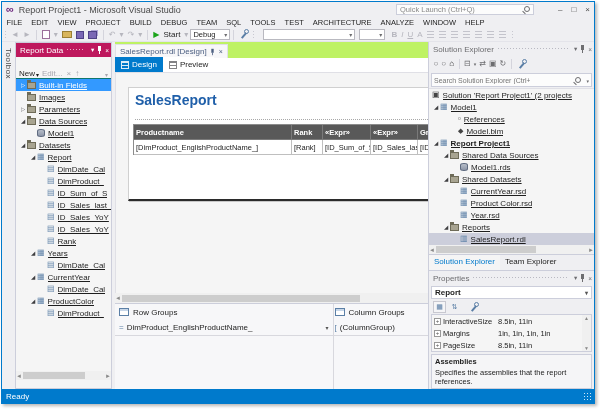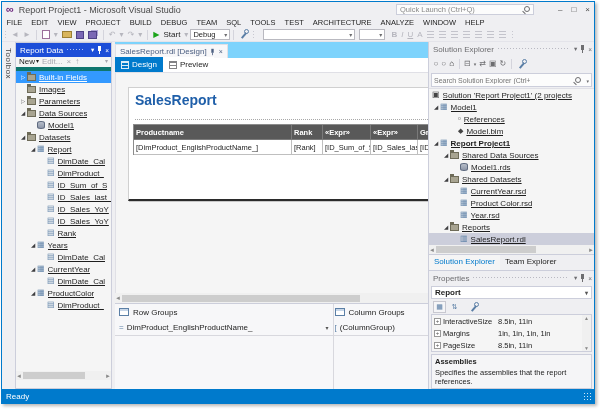--- a/index.html
+++ b/index.html
@@ -43,29 +43,29 @@
   .main { position:absolute; left:0; top:40px; right:0; bottom:14px; }
   .statusbar { position:absolute; left:0; bottom:0; right:0; height:14px; background:#007ACC; color:#fff; font-size:8px; display:flex; align-items:center; padding-left:4px; }
   .grip { position:absolute; right:1px; bottom:1px; width:10px; height:10px; background-image:radial-gradient(#CDE6F7 30%, transparent 32%); background-size:3px 3px; }
 
   .toolbox-strip { position:absolute; left:0; top:0; width:13px; bottom:0; background:#EFEFF2; font-size:8px; color:#444; }
   .toolbox-strip span { writing-mode:vertical-lr; margin:6px 0 0 2px; letter-spacing:.5px; }
 
   
   .rd-panel { position:absolute; left:13px; top:0; width:97px; bottom:0; background:#F5F5F5; border:1px solid #CCCEDB; }
   .panel-hdr { height:14px; display:flex; align-items:center; font-size:8px; padding:0 2px 0 4px; white-space:nowrap; }
-  .panel-hdr.active { background:#1d4ed8; color:#fff; }
+  .panel-hdr.active { background:#be185d; color:#fff; }
   .panel-hdr.inactive { background:#EFEFF2; color:#6D6D70; }
   .grip-dots { flex:1; height:4px; margin:0 3px; background-image:radial-gradient(rgba(255,255,255,.65) 30%, transparent 32%); background-size:3px 3px; min-width:4px; }
   .grip-dots.dark { background-image:radial-gradient(#B9B9C2 30%, transparent 32%); }
   .hdr-btn { font-size:6.5px; margin-left:3px; }
   .pin-icon { display:inline-block; width:5px; height:8px; position:relative; margin-left:3px; }
   .pin-icon::before { content:""; position:absolute; left:1px; top:0; width:3px; height:5px; background:currentColor; }
   .pin-icon::after { content:""; position:absolute; left:2px; top:5px; width:1px; height:3px; background:currentColor; }
-  .rd-toolbar { height:14px; display:flex; align-items:flex-start; font-size:8px; color:#1E1E1E; border-bottom:4px solid #0f766e; padding:0 3px; background:#F5F5F5; }
+  .rd-toolbar { height:22px; display:flex; align-items:flex-end; font-size:8px; color:#1E1E1E; border-bottom:1px solid #0f766e; padding:0 3px; background:#F5F5F5; }
   .gray { color:#A8A8B0; }
 
   .tree { font-size:8px; color:#1E1E1E; }
   .trow { height:12px; display:flex; align-items:center; white-space:nowrap; overflow:hidden; }
   .trow .arrow { width:8px; flex:none; font-size:5.5px; color:#6D6D70; text-align:center; }
   .trow .arrow.exp { color:#3E3E40; }
   .trow .lbl { overflow:hidden; white-space:nowrap;text-decoration:underline; }
   .sel-blue { background:#3399FF; color:#fff; }
   .sel-blue .arrow { color:#fff; }
   .sel-gray { background:#CCCEDB; }
@@ -76,21 +76,21 @@
   .ico-folder::before { content:""; position:absolute; left:-1px; top:-3px; width:4px; height:2px; background:#6E6B58; }
   .ico-db { width:8px; height:8px; background:linear-gradient(#B7BEC9,#8D96A8); border:1px solid #5F6B80; border-radius:45% 45% 45% 45% / 28%; }
   .gl { flex:none; margin-right:3px; font-size:8px; line-height:8px; color:#5B7FA6; }
   .gl.dark { color:#444; }
   .gl.sm { font-size:7px; }
 
   .hscroll { height:9px; background:#F0F0F0; display:flex; align-items:center; font-size:6px; color:#888; }
   .hthumb { height:7px; background:#CDCDCD; margin:0 1px; }
 
   
-  .center { position:absolute; left:113px; right:139px; top:0; bottom:0; background:#7dd3fc; }
+  .center { position:absolute; left:113px; right:139px; top:0; bottom:0; background:#bef264; }
   .doc-tabs { height:16px; display:flex; align-items:flex-end; font-size:8px; }
   .doc-tab { background:#F7F7F9; color:#4D6082; height:14px; display:flex; align-items:center; padding:0 4px; border:1px solid #E0E0E6; border-bottom:none; }
   .doc-tab .pin-icon { color:#4D6082; transform:scale(.8); }
   .doc-tab .x { margin-left:4px; font-size:7px; }
   .tablist-dd { margin-left:auto; font-size:6px; color:#6D6D70; padding:0 4px 2px 0; }
   .designer-tabs { height:15px; display:flex; align-items:flex-end; background:#FFFFFF; border-bottom:1px solid #E0E0E6; }
   .dtab { height:15px; display:flex; align-items:center; padding:0 6px; font-size:8px; }
   .dtab.active { background:#007ACC; color:#fff; }
   .dtab.idle { background:#FFFFFF; color:#1E1E1E; }
   .dtab-ico { width:8px; height:8px; margin-right:3px; border:1px solid currentColor; background:repeating-linear-gradient(currentColor 0 1px, transparent 1px 3px); opacity:.85; }

